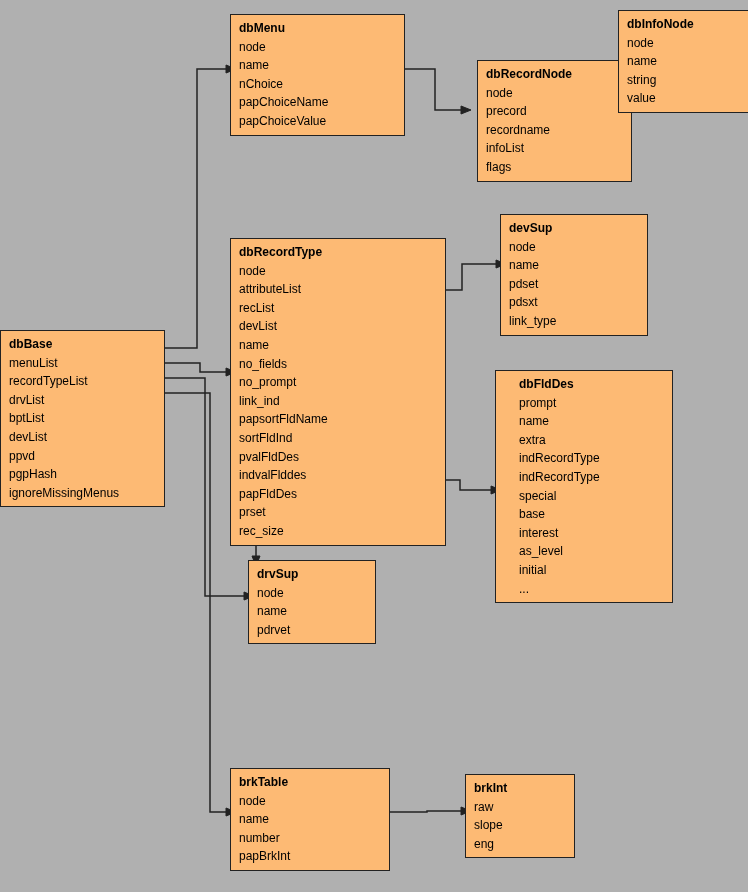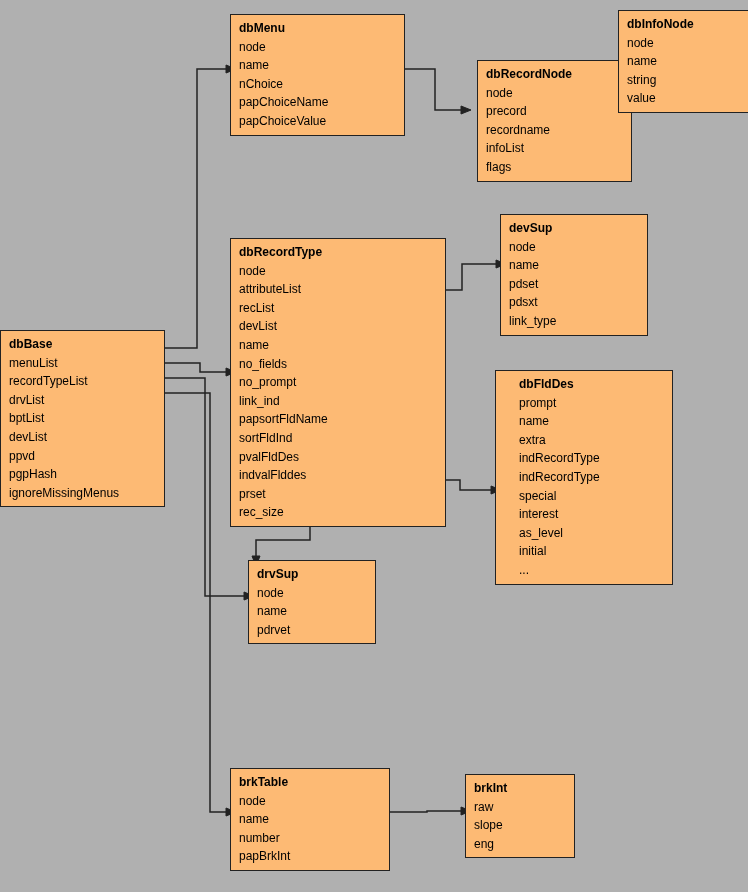--- a/index.html
+++ b/index.html
@@ -119,20 +119,21 @@
   <div>recList</div>
   <div>devList</div>
   <div>name</div>
   <div>no_fields</div>
   <div>no_prompt</div>
   <div>link_ind</div>
   <div>papsortFldName</div>
   <div>sortFldInd</div>
   <div>pvalFldDes</div>
   <div>indvalFlddes</div>
+  <div>papFldDes</div>
   <div>prset</div>
   <div>rec_size</div>
 </div>
 
 <div class="box" style="left:500px;top:214px;width:148px;">
   <div class="box-title">devSup</div>
   <div>node</div>
   <div>name</div>
   <div>pdset</div>
   <div>pdsxt</div>
@@ -140,20 +141,21 @@
 </div>
 
 <div class="box" style="left:495px;top:370px;width:178px;padding-left:23px;">
   <div class="box-title">dbFldDes</div>
   <div>prompt</div>
   <div>name</div>
   <div>extra</div>
   <div>indRecordType</div>
   <div>indRecordType</div>
   <div>special</div>
+  <div>base</div>
   <div>interest</div>
   <div>as_level</div>
   <div>initial</div>
   <div>...</div>
 </div>
 
 <div class="box" style="left:248px;top:560px;width:128px;">
   <div class="box-title">drvSup</div>
   <div>node</div>
   <div>name</div>

